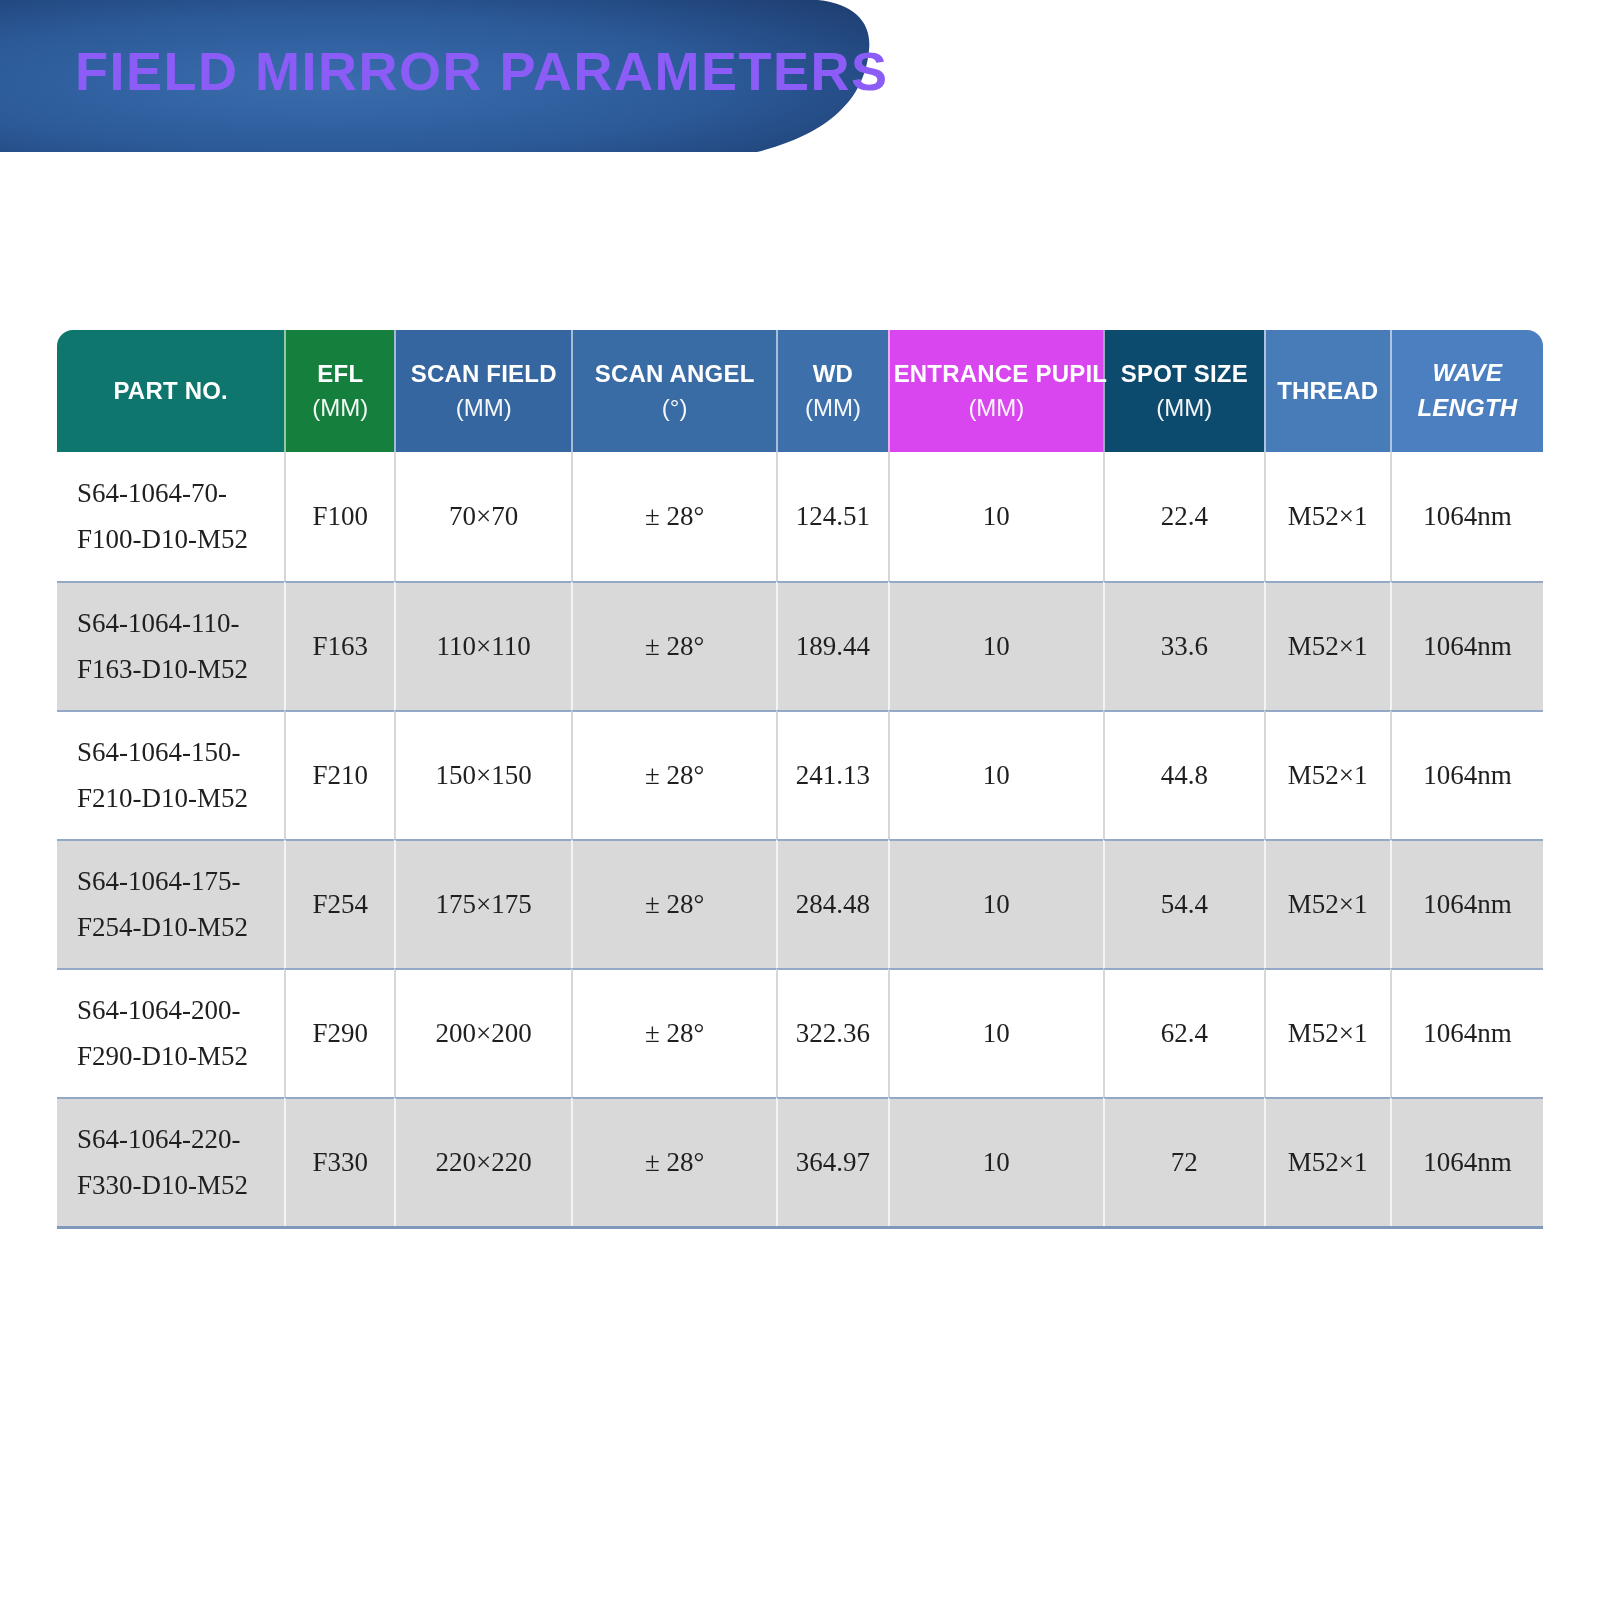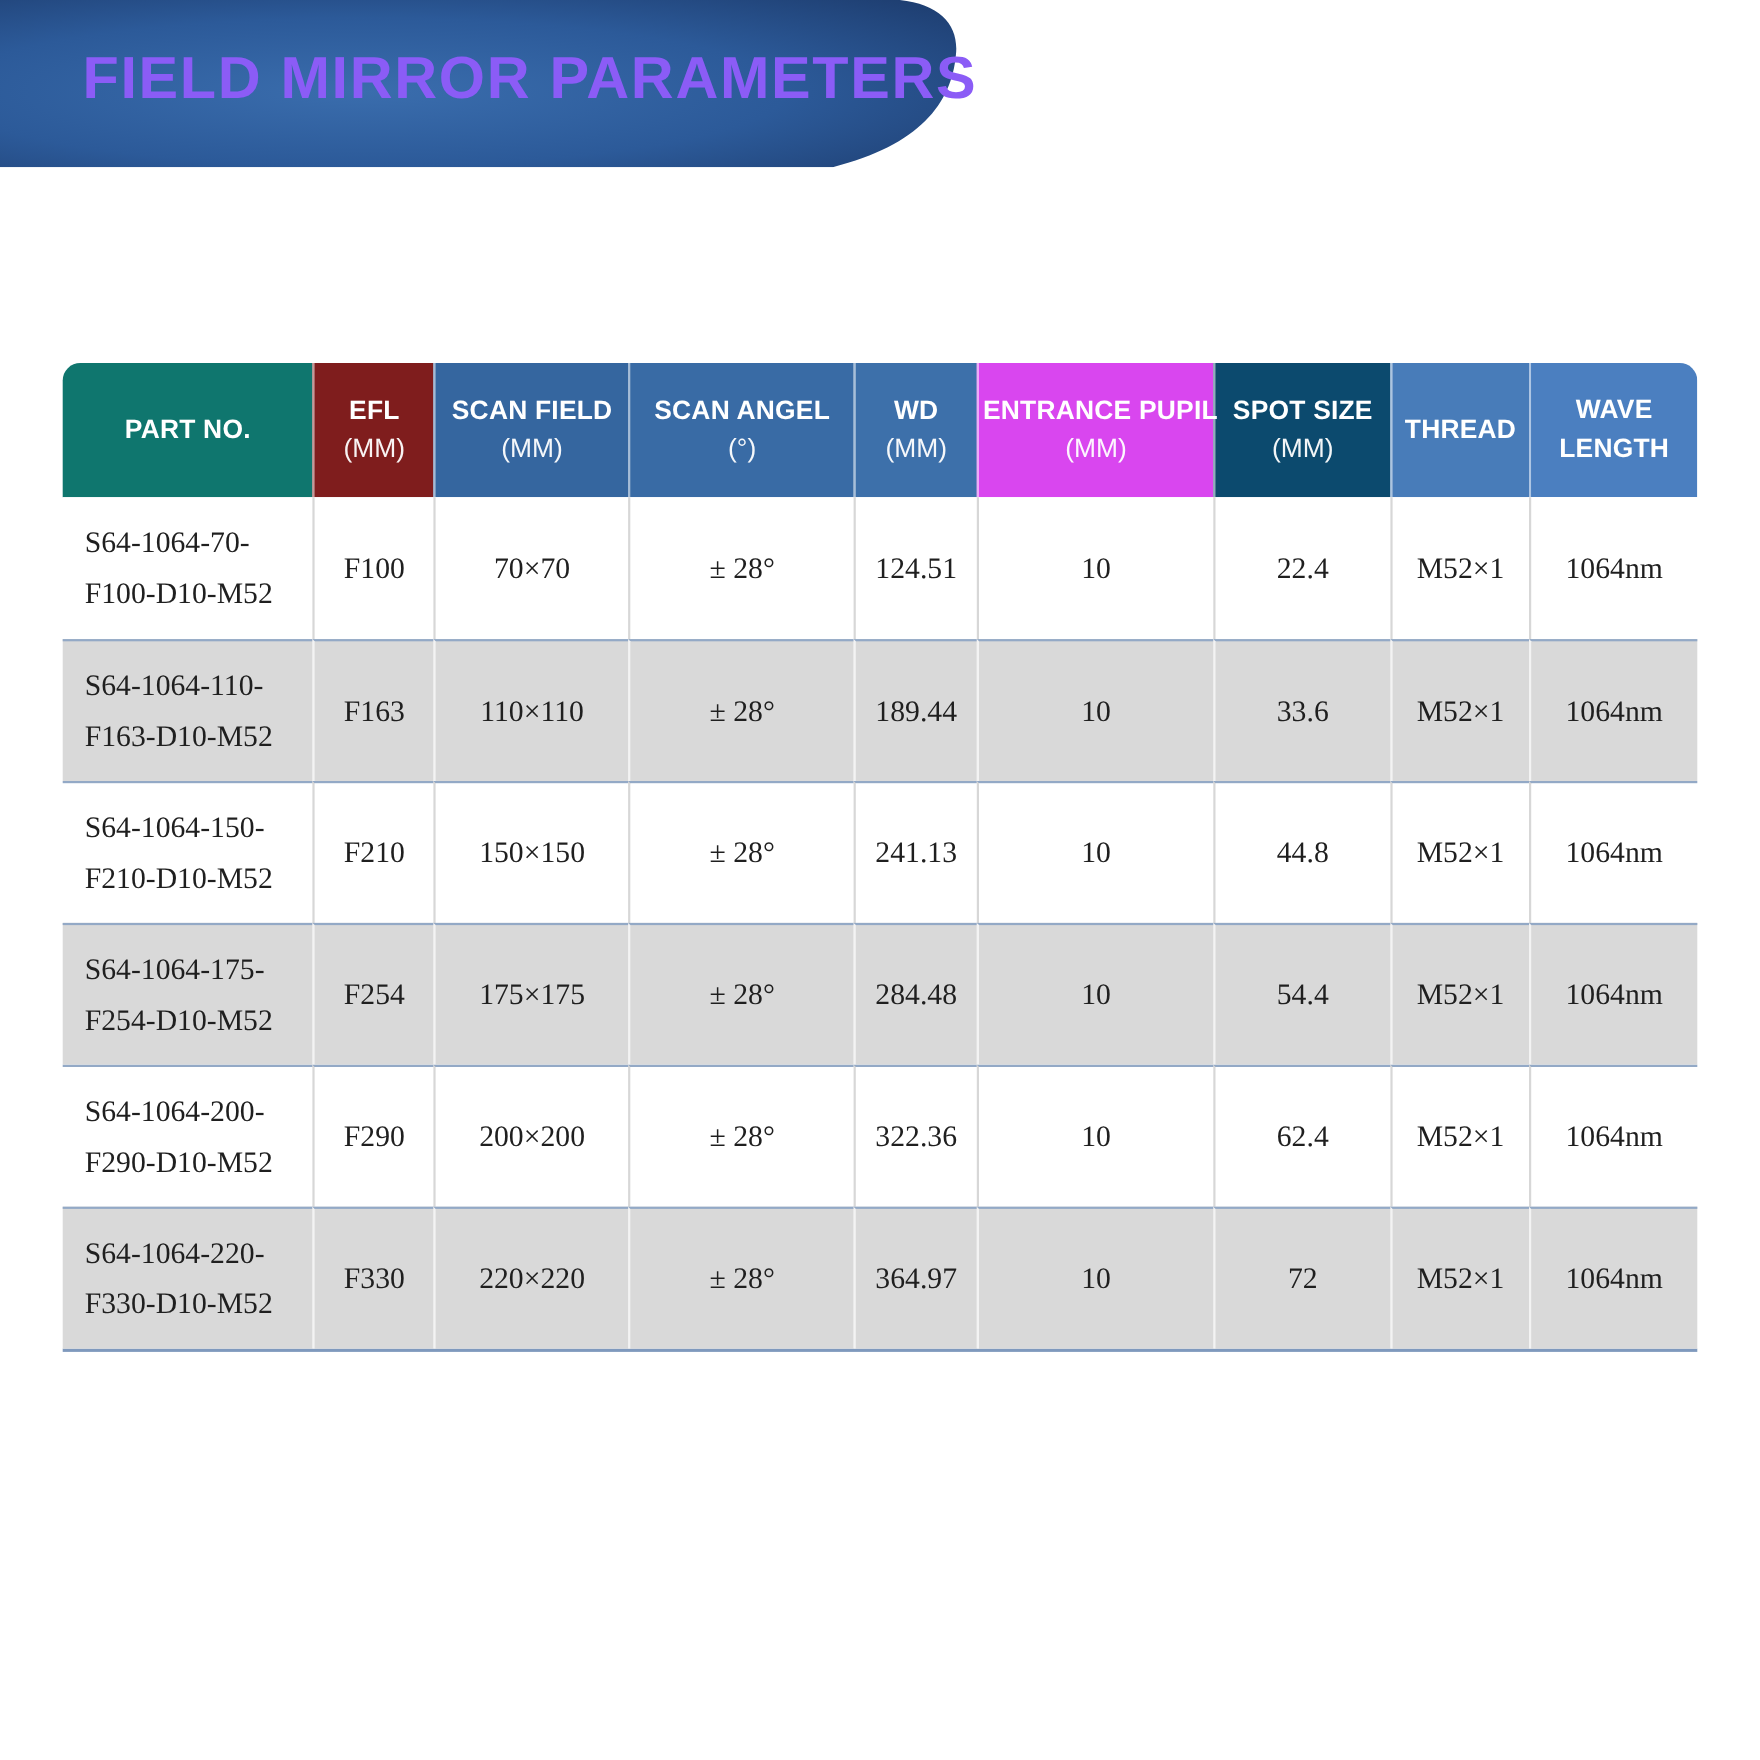--- a/index.html
+++ b/index.html
@@ -60,37 +60,37 @@
   
   thead tr { height: 122px; }
   th.col-header {
     vertical-align: middle;
     text-align: center;
     color: #ffffff;
     padding: 0 4px;
   }
   th.col-header + th.col-header { border-left: 2px solid rgba(255,255,255,0.55); }
   th.col-header:nth-child(1) { background:#0f766e; border-top-left-radius: 16px; }
-  th.col-header:nth-child(2) { background:#7f1d1d; }
+  th.col-header:nth-child(2) { background:#15803d; }
   th.col-header:nth-child(3) { background:#35669f; }
   th.col-header:nth-child(4) { background:#396ba5; }
   th.col-header:nth-child(5) { background:#3d70aa; }
   th.col-header:nth-child(6) { background:#d946ef; }
   th.col-header:nth-child(7) { background:#0c4a6e; }
   th.col-header:nth-child(8) { background:#487cb9; }
   th.col-header:nth-child(9) { background:#4b7fc0; border-top-right-radius: 16px; }
   .col-label {
     display: block;
     font-size: 24px;
     font-weight: bold;
     line-height: 1.45;
     white-space: nowrap;
     letter-spacing: 0.2px;
   }
-  th.col-header:nth-child(9) .col-label { white-space: normal; }
+  th.col-header:nth-child(9) .col-label { white-space: normal; font-style: italic; }
   .col-unit {
     display: block;
     font-size: 24px;
     font-weight: normal;
     line-height: 1.35;
     opacity: 0.95;
   }
 
   
   tbody tr { height: 129px; background: #ffffff; font-family: Liberation Serif, serif; }

